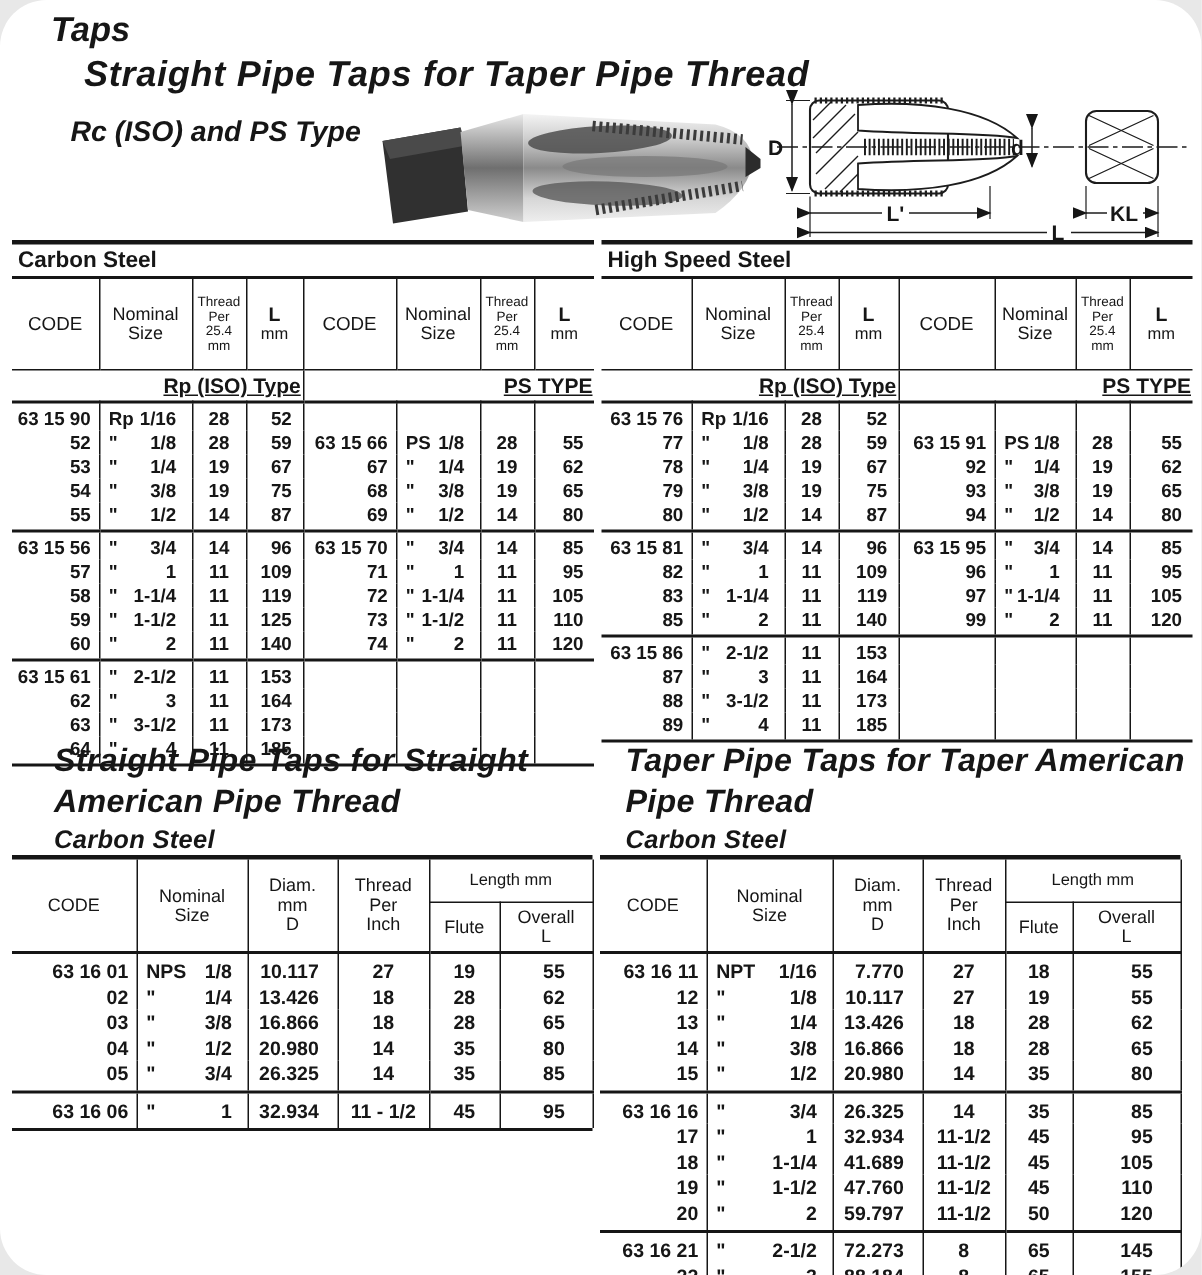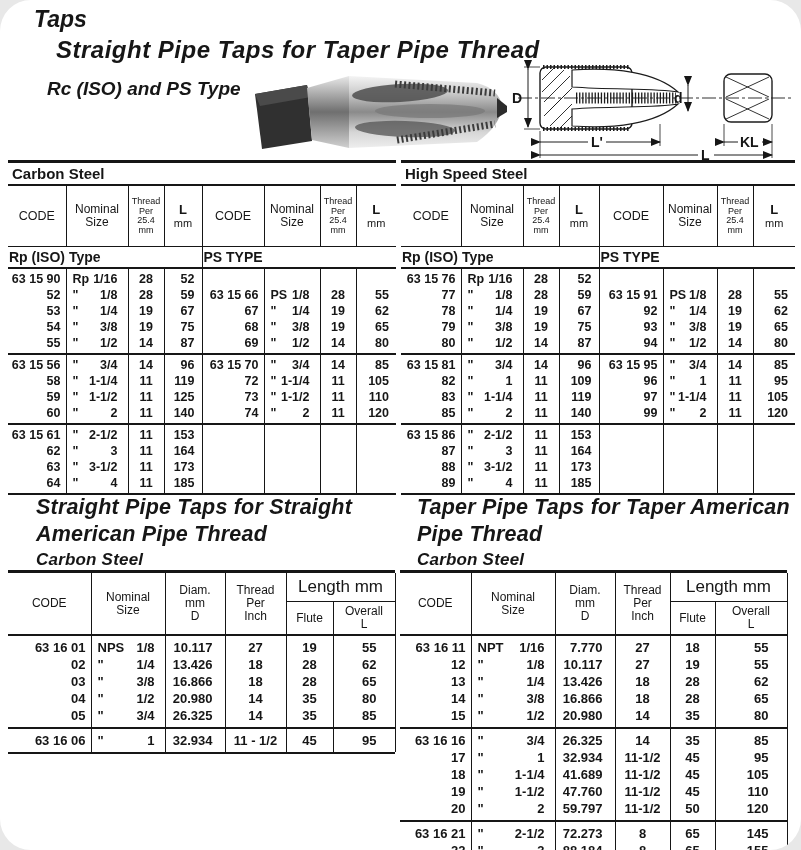--- a/index.html
+++ b/index.html
@@ -24,38 +24,38 @@
   .cat table{border-collapse:collapse; width:100%; table-layout:fixed;}
   .cat th,.cat td{margin:0; overflow:hidden;}
   .vl{border-left:1px solid var(--ink);}
   
   .hrow th{height:58px; border-bottom:1px solid var(--ink); font-weight:normal; text-align:center; vertical-align:middle; white-space:pre-line;}
   .h-code{font-size:12.5px;}
   .h-nom {font-size:12px; line-height:13px;}
   .h-thr {font-size:9px;  line-height:9.5px;}
   .l-big{display:block; font-weight:bold; font-size:13px; line-height:14px;}
   .l-mm {display:block; font-size:11px; line-height:12px;}
-  .srow td{height:18px; border-bottom:2px solid var(--ink); font:bold 14px/18px "Liberation Sans",sans-serif; text-align:left;}
+  .srow td{height:18px; border-bottom:2px solid var(--ink); font:bold 14px/18px "Liberation Sans",sans-serif; text-align:right;text-decoration:underline;}
   
   .cat tbody td{height:14px; font:bold 12.5px/14px "Liberation Sans",sans-serif; white-space:nowrap;}
   .cat tbody+tbody tr:first-child td{border-top:2px solid var(--ink);}
   .cat tbody tr:first-child td{padding-top:3px;}
   .cat tbody tr:last-child  td{padding-bottom:3px;}
   .c-code{text-align:right; padding-right:5px;}
   .c-nom {text-align:right; padding-right:10px;}
   .c-nom .pfx{float:left; margin-left:5px;}
   .c-tpi {text-align:center;}
   .c-l   {text-align:right; padding-right:7px;}
   
   .sec-title{position:absolute; font:italic bold 21.5px/27px "Liberation Sans",sans-serif; letter-spacing:.2px;}
   .sec-steel{font:italic bold 17px/21px "Liberation Sans",sans-serif; margin-top:1px;}
   .bcat th:last-child,.bcat td:last-child{border-right:1px solid var(--ink);}
   .brow1 th{font-weight:normal; text-align:center; vertical-align:middle; white-space:pre-line;}
   .b-span{height:56px; font-size:12px; line-height:13px; border-bottom:2px solid var(--ink);}
-  .h-len{height:26px; font-size:17px; border-bottom:1px solid var(--ink);}
+  .h-len{height:26px; font-size:11px; border-bottom:1px solid var(--ink);}
   .brow2 th{height:30px; border-bottom:2px solid var(--ink); font-weight:normal; text-align:center; vertical-align:middle; white-space:pre-line; font-size:12px; line-height:13px;}
   .h-flute{font-weight:bold;}
   .bcat tbody td{height:15px; font:bold 13px/15px "Liberation Sans",sans-serif;}
   .bcat tbody tr:first-child td{padding-top:4px;}
   .bcat tbody tr:last-child  td{padding-bottom:4px;}
   .c-diam{text-align:right; padding-right:12px;}
   .c-tpi2,.c-flute{text-align:center;}
   .c-overall{text-align:right; padding-right:18px;}
 </style>
 </head>
@@ -236,20 +236,30 @@
             <td class="c-code">63 15 56</td>
             <td class="c-nom vl"><span class="pfx">"</span><span class="val">3/4</span></td>
             <td class="c-tpi vl">14</td>
             <td class="c-l vl">96</td>
             <td class="c-code vl">63 15 70</td>
             <td class="c-nom vl"><span class="pfx">"</span><span class="val">3/4</span></td>
             <td class="c-tpi vl">14</td>
             <td class="c-l vl">85</td>
           </tr>
           <tr>
+            <td class="c-code">57</td>
+            <td class="c-nom vl"><span class="pfx">"</span><span class="val">1</span></td>
+            <td class="c-tpi vl">11</td>
+            <td class="c-l vl">109</td>
+            <td class="c-code vl">71</td>
+            <td class="c-nom vl"><span class="pfx">"</span><span class="val">1</span></td>
+            <td class="c-tpi vl">11</td>
+            <td class="c-l vl">95</td>
+          </tr>
+          <tr>
             <td class="c-code">58</td>
             <td class="c-nom vl"><span class="pfx">"</span><span class="val">1-1/4</span></td>
             <td class="c-tpi vl">11</td>
             <td class="c-l vl">119</td>
             <td class="c-code vl">72</td>
             <td class="c-nom vl"><span class="pfx">"</span><span class="val">1-1/4</span></td>
             <td class="c-tpi vl">11</td>
             <td class="c-l vl">105</td>
           </tr>
           <tr>

